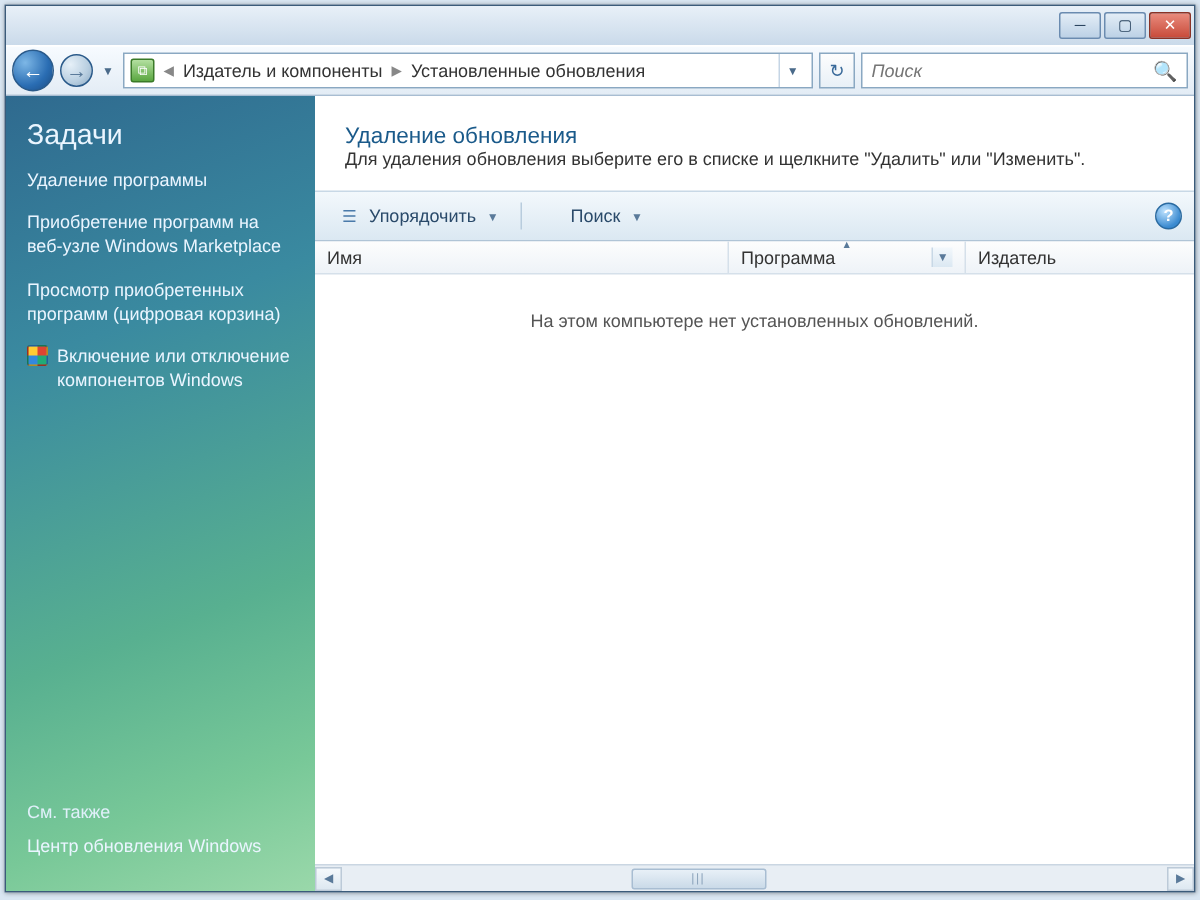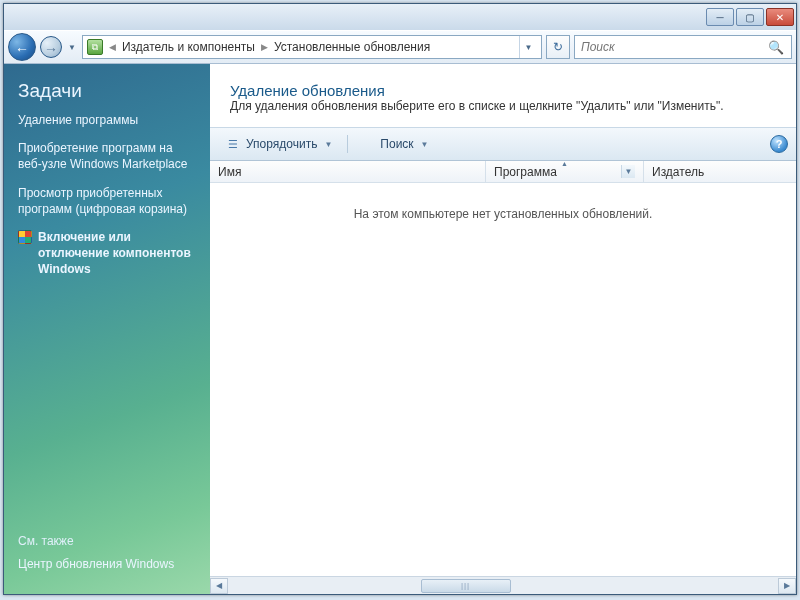--- a/index.html
+++ b/index.html
@@ -28,21 +28,21 @@
 .searchbox input { border: 0; outline: 0; flex: 1; font-size: 12px; font-style: italic; color: #888; background: transparent; }
 .search-icon { color: #3a6a9a; font-size: 13px; }
 
 
 .body { flex: 1; display: flex; min-height: 0; }
 
 
 .sidebar { width: 206px; background: linear-gradient(160deg,#2f6a8f 0%,#3a8aa0 30%,#58b090 65%,#78c898 85%,#9ad8aa 100%); color: #fff; padding: 16px 14px 10px 14px; font-size: 12px; display: flex; flex-direction: column; position: relative; }
 .sidebar .tasks-h { font-size: 19px; margin-bottom: 10px; color: #eaf5ff; }
 .sidebar a.task { display: block; color: #eaf5ff; text-decoration: none; margin-bottom: 12px; line-height: 1.35; cursor: pointer; }
-.task-row { display: flex; gap: 6px; align-items: flex-start; font-weight: bold; }
+.task-row { display: flex; gap: 6px; align-items: flex-start; }
 .shield { width: 14px; height: 14px; flex-shrink: 0; background: conic-gradient(#d43 0 25%, #2a7 0 50%, #38d 0 75%, #fc3 0); border-radius: 2px; border: 1px solid rgba(0,0,0,.3); margin-top: 1px; }
 .sidebar-bottom { margin-top: auto; padding-top: 10px; }
 .sidebar-bottom .see-h { color: #e0f0fa; margin-bottom: 8px; }
 
 
 .main { flex: 1; background: #fff; display: flex; flex-direction: column; min-width: 0; }
 .main-head { padding: 18px 20px 14px 20px; }
 .main-head h1 { font-size: 15px; font-weight: normal; color: #1a5a8a; margin-bottom: 0; }
 .main-head p { font-size: 12px; color: #333; }
 

